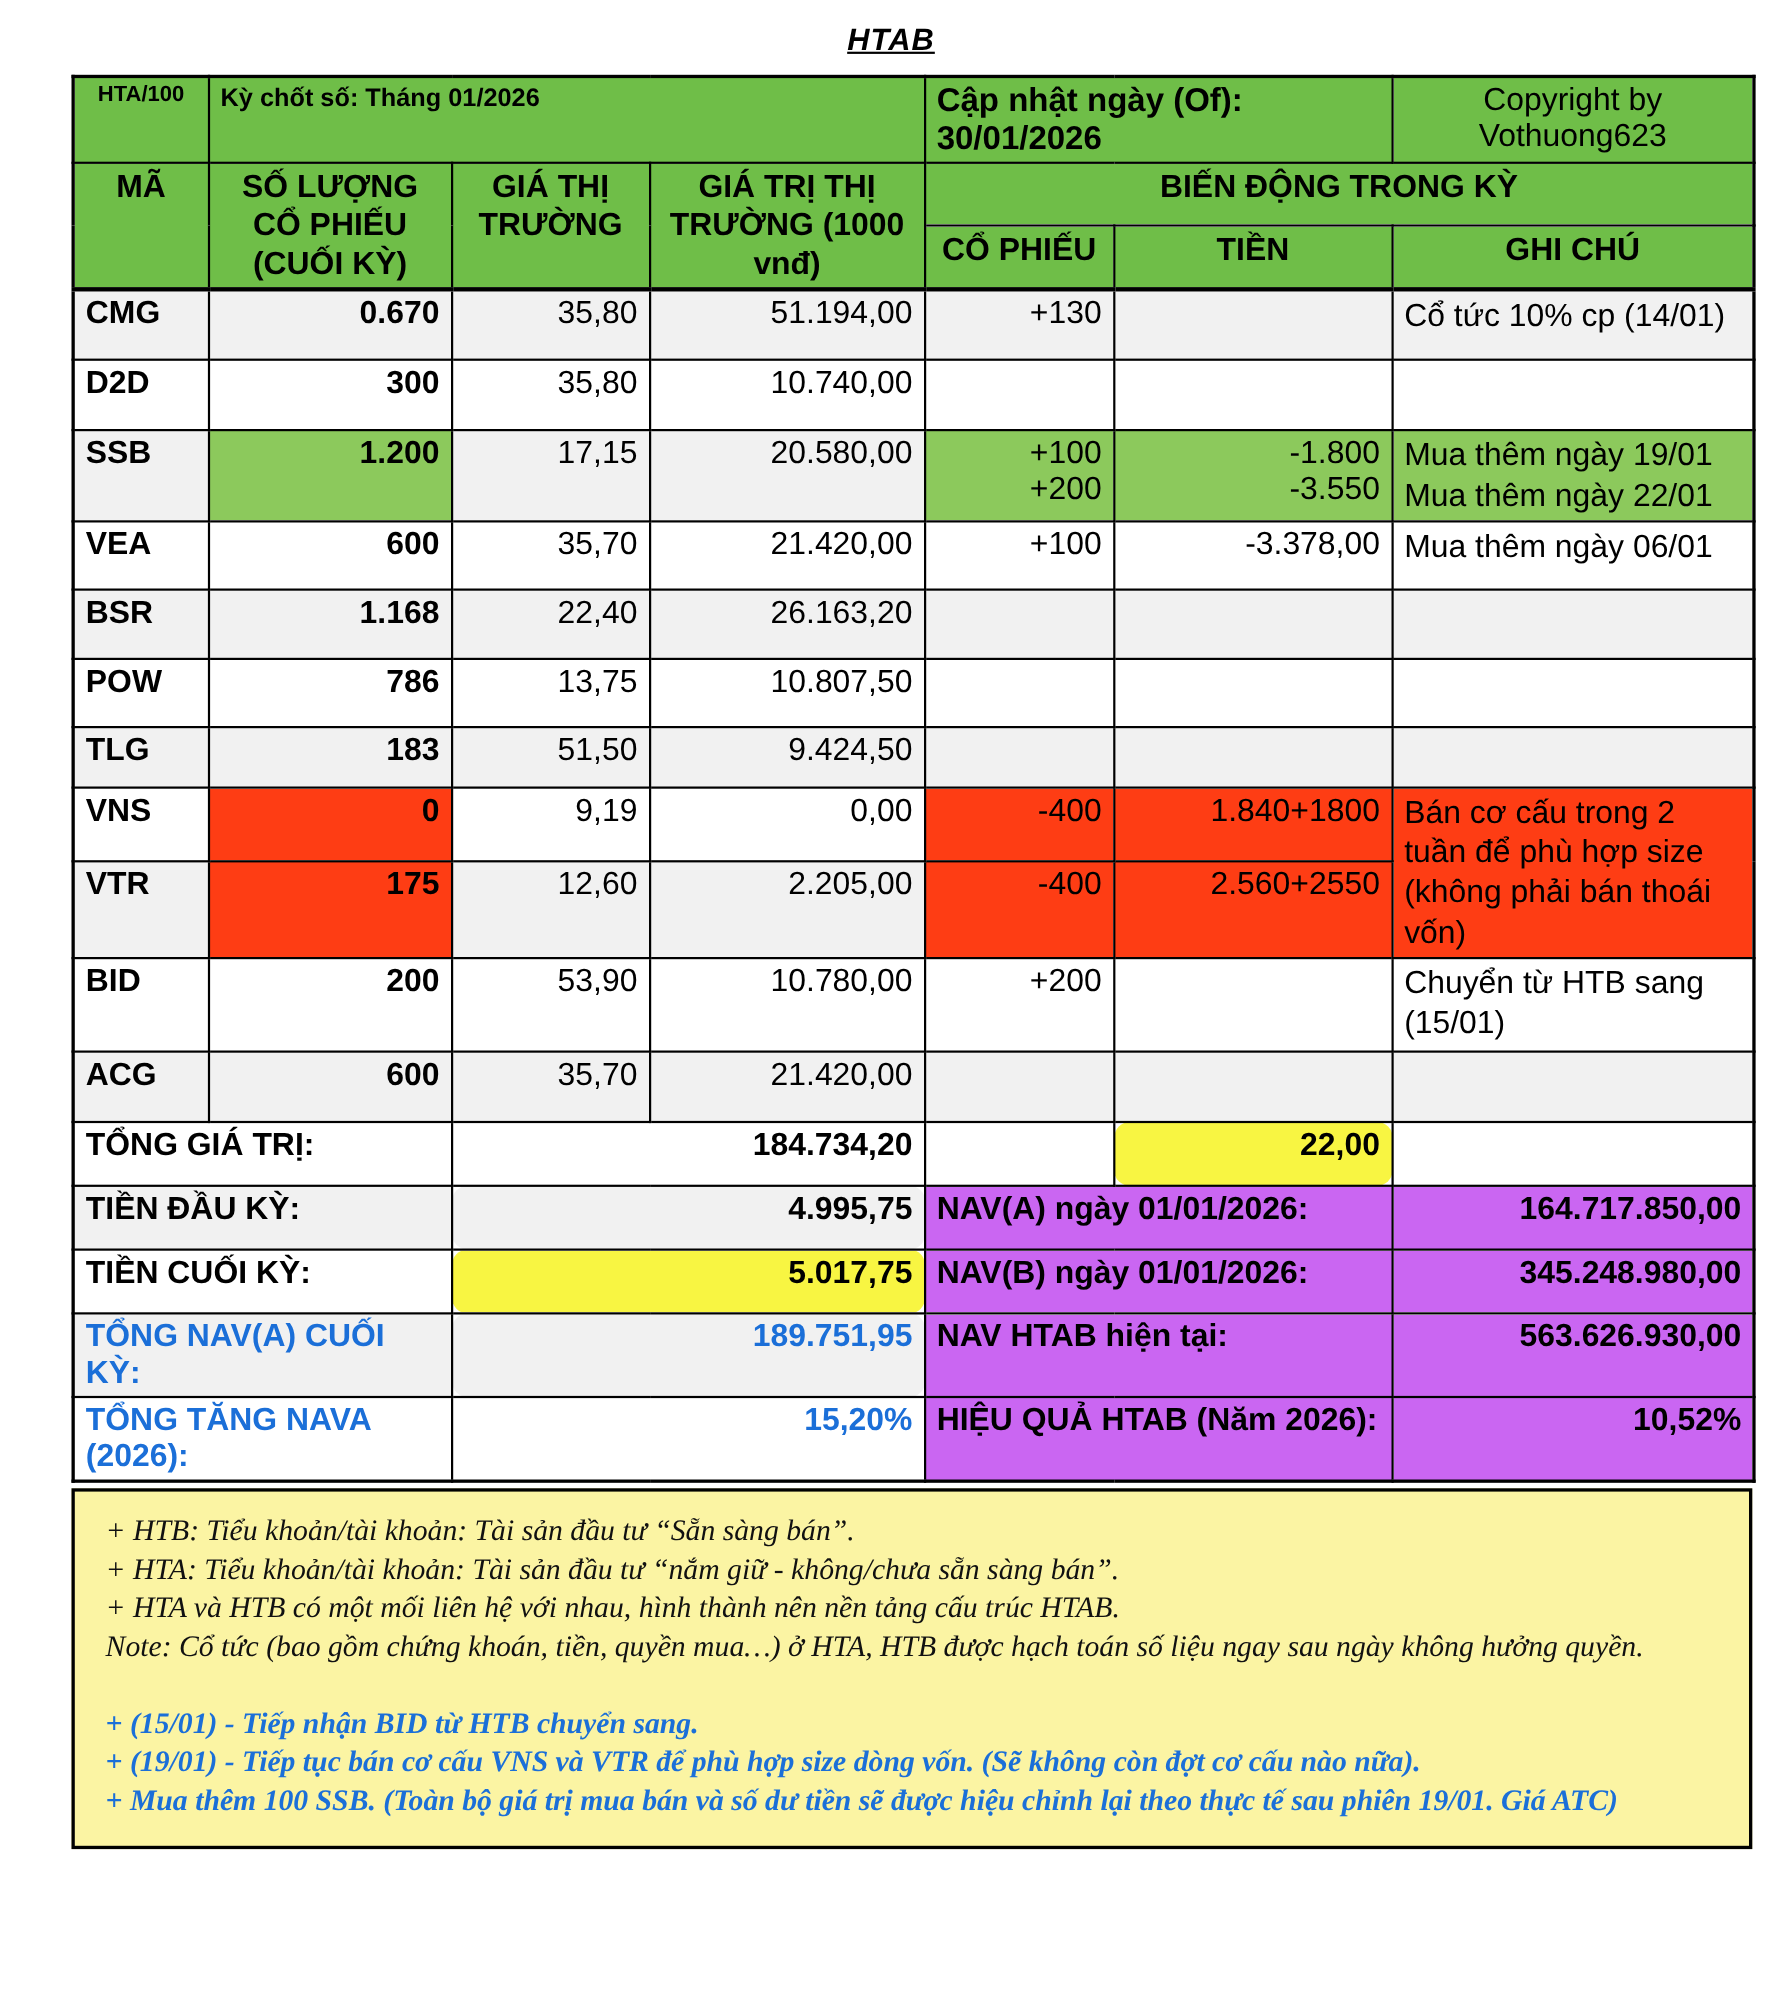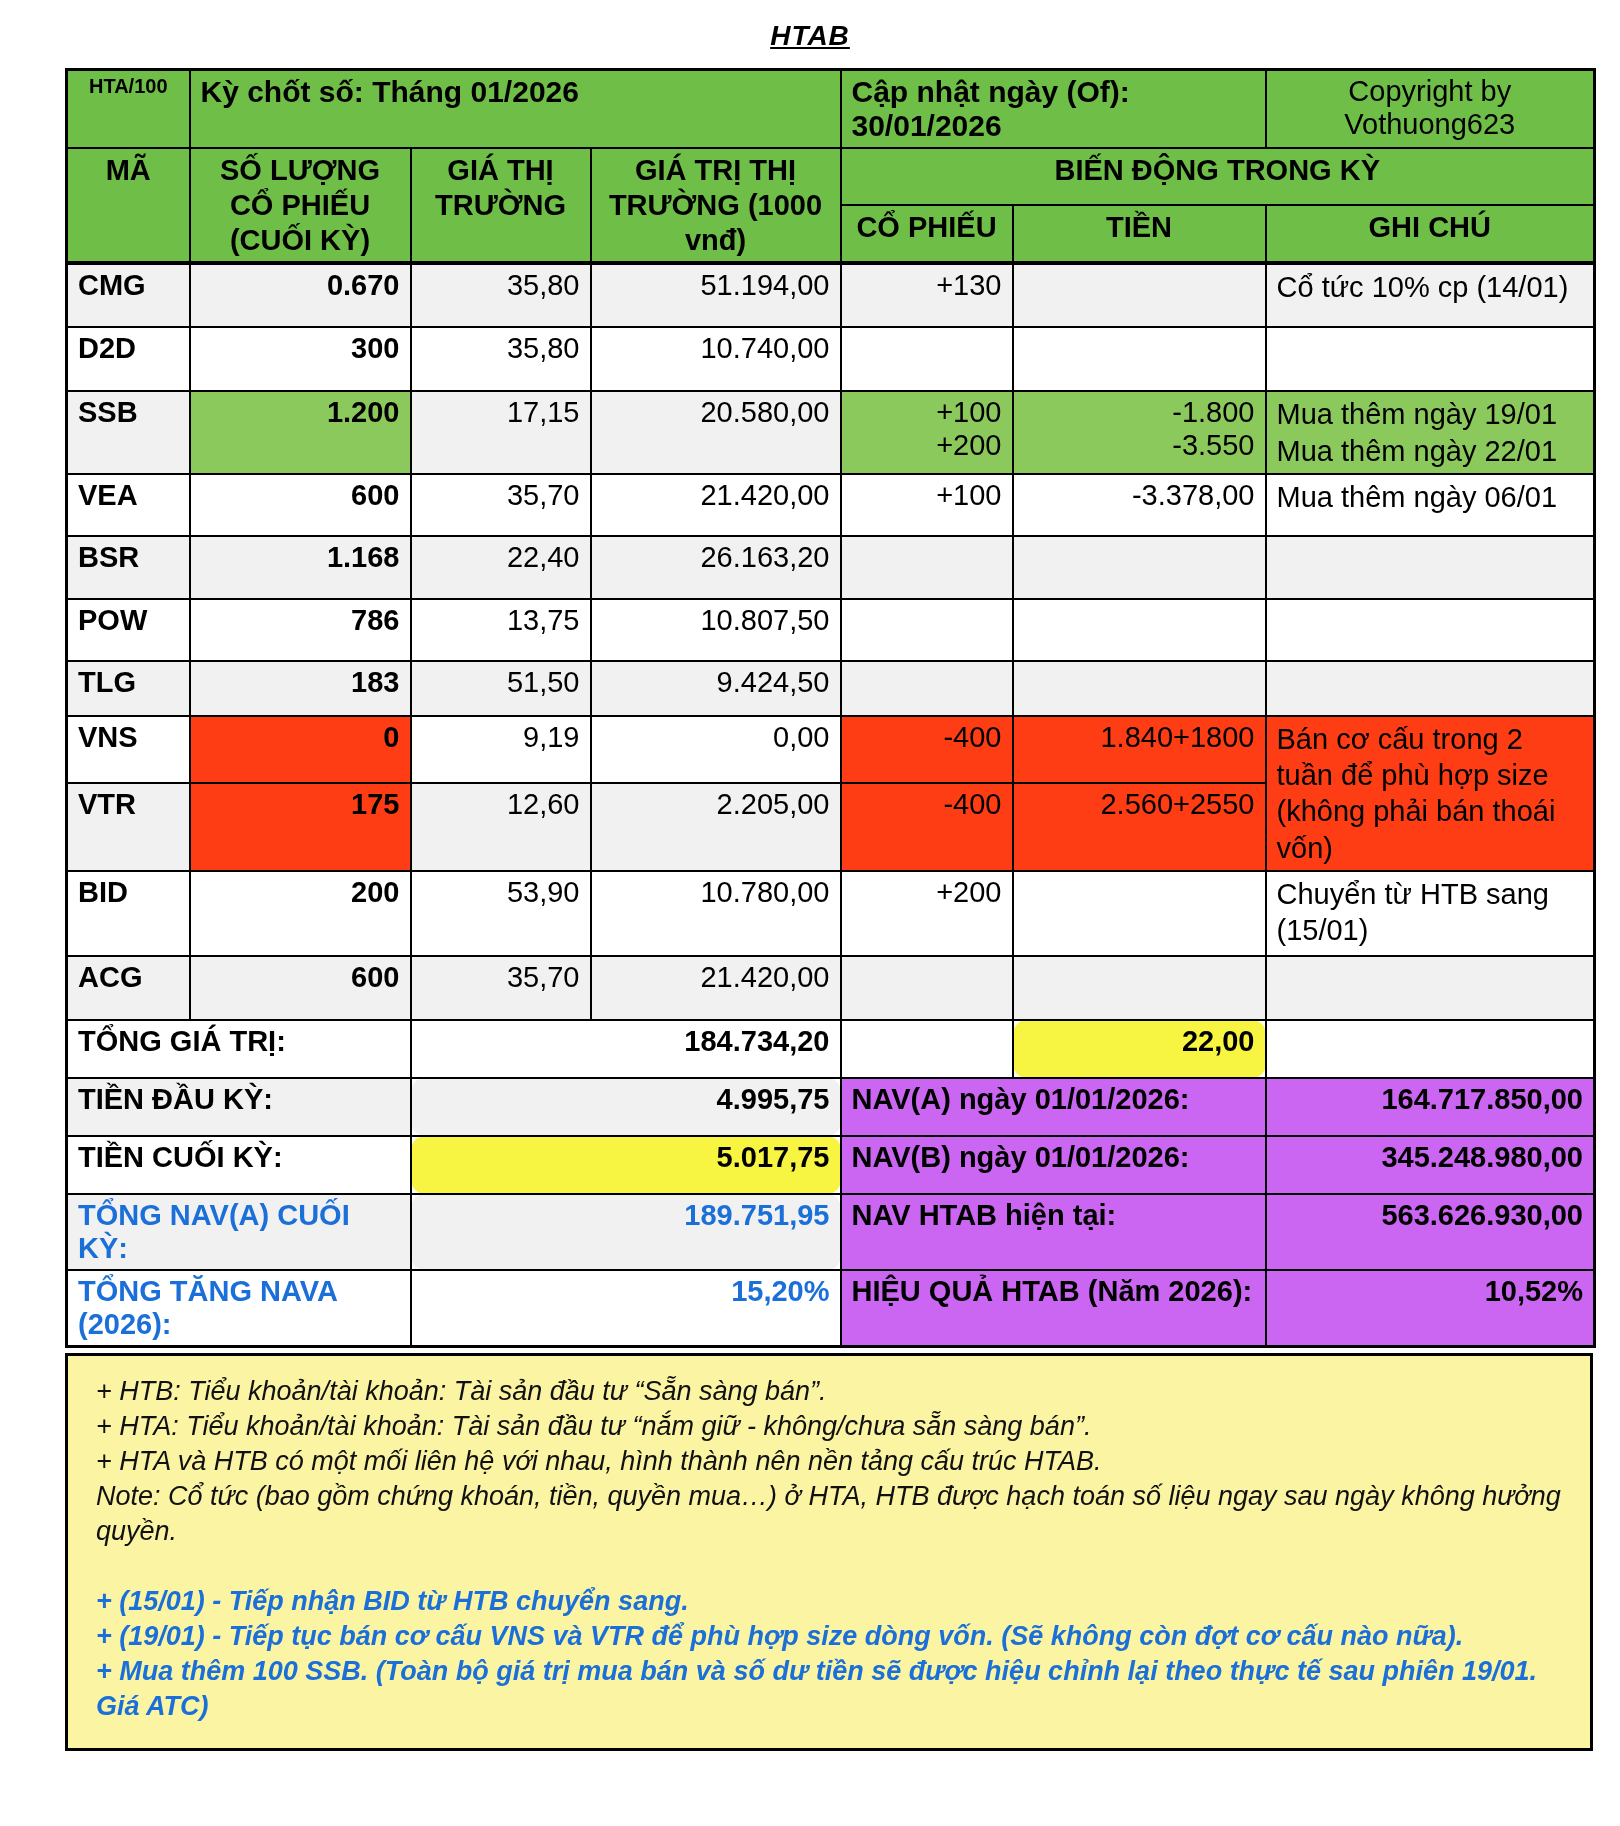--- a/index.html
+++ b/index.html
@@ -66,20 +66,21 @@
     box-sizing:border-box;
     border:3px solid #000;
     background:var(--c-note-bg);
     padding:18px 28px 24px 28px;
   }
   .notes p{
     margin:0;
     font-size:27px;
     font-style:italic;
     line-height:35px;
+    font-family:Liberation Serif, serif;
   }
   .notes p.black{color:#111;font-weight:normal;}
   .notes p.blue{color:var(--c-blue);font-weight:bold;}
   .notes p.gap{margin-top:35px;}
 </style>
 </head>
 <body>
 
 <div class="page">
 
@@ -91,21 +92,21 @@
         <col style="width:221px">
         <col style="width:180px">
         <col style="width:250px">
       <col style="width:172px">
         <col style="width:253px">
         <col style="width:329px">
     </colgroup>
     <thead>
       <tr style="height:50px">
         <td class="hgreen bold center" style="font-size:20px">HTA/100</td>
-        <td class="hgreen bold left" colspan="3" style="font-size:30px">Kỳ chốt số: Tháng 01/2026</td>
+        <td class="hgreen bold left" colspan="3" style="font-size:23px">Kỳ chốt số: Tháng 01/2026</td>
         <td class="hgreen bold left" colspan="2" style="font-size:30px">Cập nhật ngày (Of): 30/01/2026</td>
         <td class="hgreen center copyright">Copyright by Vothuong623</td>
       </tr>
       <tr style="height:54px">
         <td class="hgreen hdr hdr-bottom" rowspan="2">MÃ</td>
         <td class="hgreen hdr hdr-bottom" rowspan="2">SỐ LƯỢNG CỔ PHIẾU (CUỐI KỲ)</td>
         <td class="hgreen hdr hdr-bottom" rowspan="2">GIÁ THỊ TRƯỜNG</td>
         <td class="hgreen hdr hdr-bottom" rowspan="2">GIÁ TRỊ THỊ TRƯỜNG (1000 vnđ)</td>
         <td class="hgreen hdr" colspan="3">BIẾN ĐỘNG TRONG KỲ</td>
       </tr>

